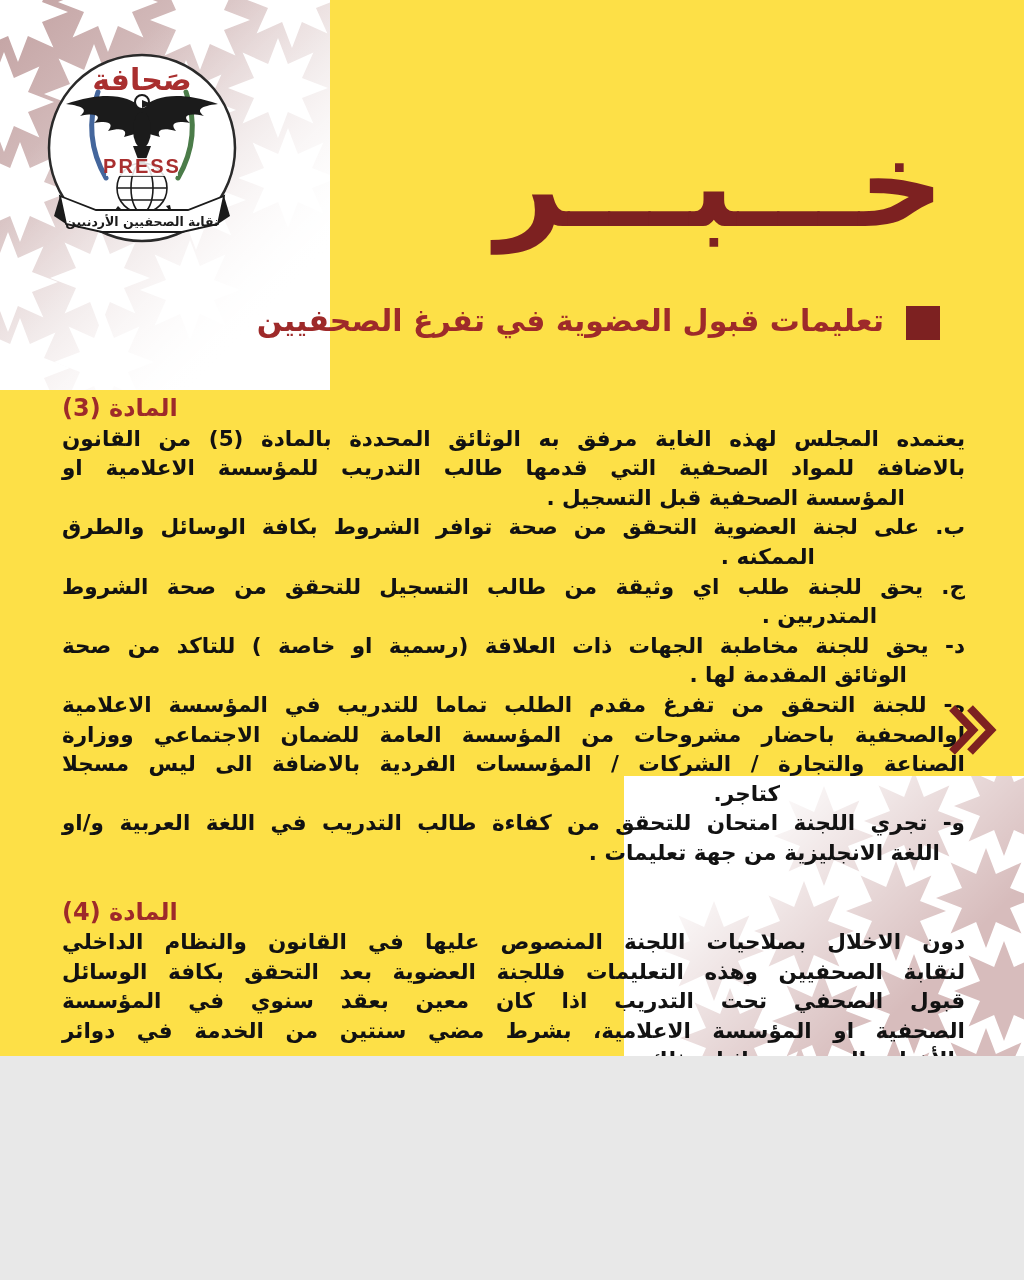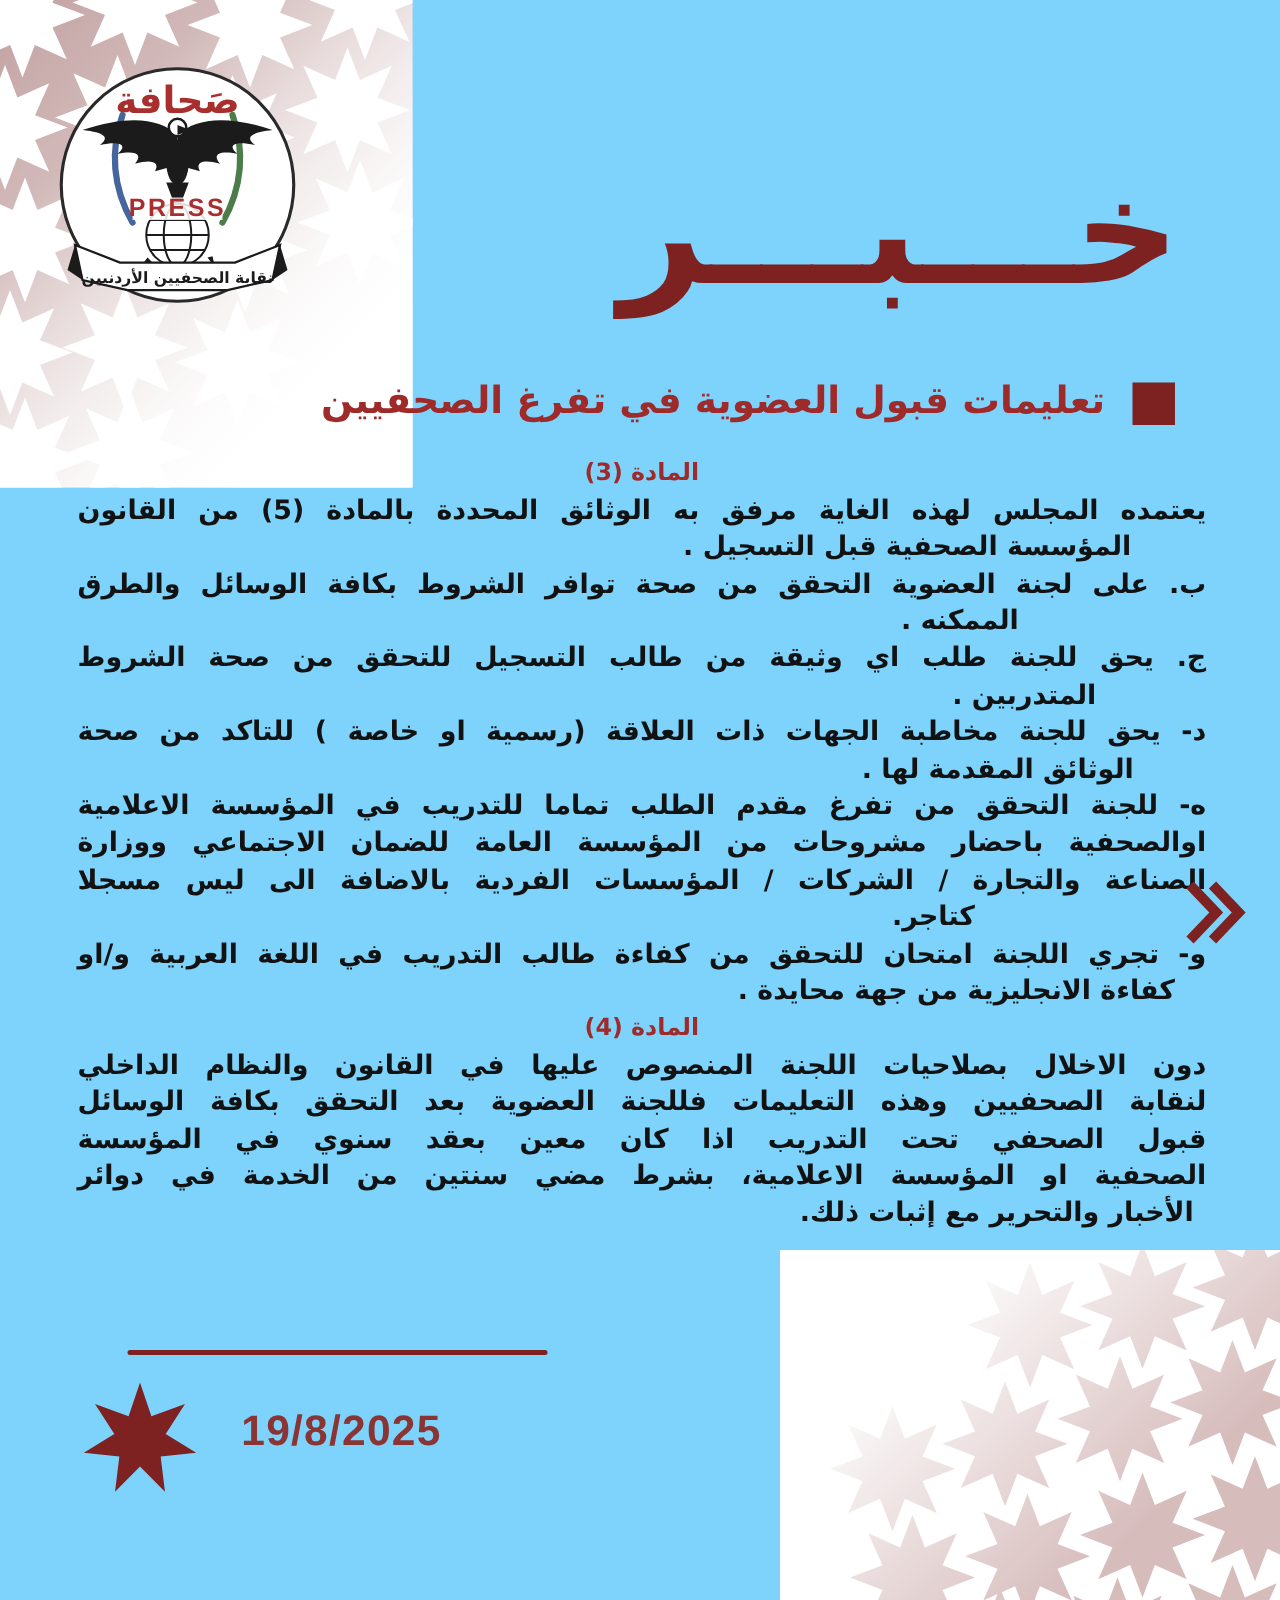--- a/index.html
+++ b/index.html
@@ -2,21 +2,21 @@
 <html lang="ar" style="--dark-red: #7d2121; --red: #9e2a2a; --date-red: #8a3434; --text: #121212; --mauve: #c2a1a1; --pink-star: #d7bcbc;"><head>
 <meta charset="utf-8">
 <style>
   :root{
     --dark-red:#7d2121; --red:#9e2a2a; --date-red:#8a3434;
     --text:#121212; --mauve:#c2a1a1; --pink-star:#d7bcbc;
   }
   html,body{margin:0;padding:0;background:#e8e8e8;}
   *{box-sizing:border-box;}
   .page{
-    position:relative;width:1024px;height:1280px;background:#7dd3fc;
+    position:relative;width:1024px;height:1056px;background:#fde047;
     overflow:hidden;margin:0 auto;
     font-family:"DejaVu Sans","Liberation Sans",sans-serif;
   }
   
   .corner{position:absolute;pointer-events:none;}
   .corner-tl{left:0;top:0;width:330px;height:390px;
     background:linear-gradient(135deg,var(--mauve) 0%,#d8c2c2 35%,#ffffff 80%);}
   .corner-tl .fade{position:absolute;inset:0;
     background:linear-gradient(135deg,rgba(255,255,255,0) 25%,#ffffff 82%);}
   .corner-br{right:0;bottom:0;width:400px;height:280px;background:#ffffff;}
@@ -43,21 +43,21 @@
   }
   
   .body-col{
     position:absolute;top:364px;left:62px;right:59px;
     direction:rtl;color:var(--text);
     font-size:21.5px;font-weight:bold;line-height:29.6px;
   }
   .ln{min-height:29.6px;}
   .ln.j{text-align:justify;text-align-last:justify;}
   .ln.end{text-align:right;}
-  .ln.heading{color:var(--red);text-align:center;font-size:19px;}
+  .ln.heading{color:var(--red);text-align:left;font-size:24px;margin-top:30px;}
   
   .chevron{position:absolute;top:703px;right:26px;width:50px;height:54px;}
   
   .divider{position:absolute;left:102px;top:1080px;width:336px;height:4px;
     background:var(--dark-red);border-radius:2px;}
   
   .star7{position:absolute;left:64px;top:1104px;width:96px;height:96px;}
   .date{
     position:absolute;left:193px;top:1126px;
     font-family:"Liberation Sans","DejaVu Sans",sans-serif;
@@ -167,33 +167,34 @@
   <div class="title">خـــبـــر</div>
 
   <div class="subtitle-row">
     <div class="subtitle-square"></div>
     <div class="subtitle-text">تعليمات قبول العضوية في تفرغ الصحفيين</div>
   </div>
 
   <div class="body-col">
       <div class="ln heading">المادة (3)</div>
       <div class="ln j">يعتمده المجلس لهذه الغاية مرفق به الوثائق المحددة بالمادة (5) من القانون</div>
+      <div class="ln j">بالاضافة للمواد الصحفية التي قدمها طالب التدريب للمؤسسة الاعلامية او</div>
       <div class="ln end" style="padding-right: 60px;">المؤسسة الصحفية قبل التسجيل .</div>
       <div class="ln j">ب. على لجنة العضوية  التحقق من صحة توافر الشروط بكافة الوسائل والطرق</div>
       <div class="ln end" style="padding-right: 150px;">الممكنه .</div>
       <div class="ln j">ج. يحق للجنة طلب اي وثيقة من طالب التسجيل للتحقق من صحة الشروط</div>
       <div class="ln end" style="padding-right: 88px;">المتدربين .</div>
       <div class="ln j">د- يحق للجنة مخاطبة الجهات ذات العلاقة (رسمية او خاصة ) للتاكد من صحة</div>
       <div class="ln end" style="padding-right: 58px; text-align: right;">الوثائق المقدمة لها .</div>
       <div class="ln j">ه-  للجنة التحقق من تفرغ مقدم الطلب تماما للتدريب في المؤسسة الاعلامية</div>
       <div class="ln j">اوالصحفية  باحضار مشروحات من المؤسسة العامة للضمان الاجتماعي ووزارة</div>
       <div class="ln j">الصناعة والتجارة / الشركات / المؤسسات الفردية   بالاضافة الى ليس مسجلا</div>
       <div class="ln end" style="padding-right: 185px;">كتاجر.</div>
       <div class="ln j">و- تجري اللجنة امتحان للتحقق من كفاءة طالب التدريب في اللغة العربية و/او</div>
-      <div class="ln end" style="padding-right: 25px;">كفاءة الانجليزية  من جهة محايدة .</div>
+      <div class="ln end" style="padding-right: 25px;">اللغة الانجليزية  من جهة تعليمات .</div>
       <div class="ln heading">المادة (4)</div>
       <div class="ln j">دون الاخلال بصلاحيات اللجنة المنصوص عليها في القانون  والنظام الداخلي</div>
       <div class="ln j">لنقابة الصحفيين وهذه التعليمات فللجنة العضوية  بعد التحقق بكافة الوسائل</div>
       <div class="ln j">قبول الصحفي تحت التدريب اذا كان معين بعقد  سنوي في المؤسسة</div>
       <div class="ln j">الصحفية او المؤسسة الاعلامية، بشرط مضي سنتين من الخدمة في دوائر</div>
       <div class="ln end" style="padding-right: 10px;">الأخبار والتحرير مع إثبات ذلك.</div>
     </div>
 
   <svg class="chevron" viewBox="0 0 50 54">
     <g fill="none" stroke="#7d2121" stroke-width="8">

